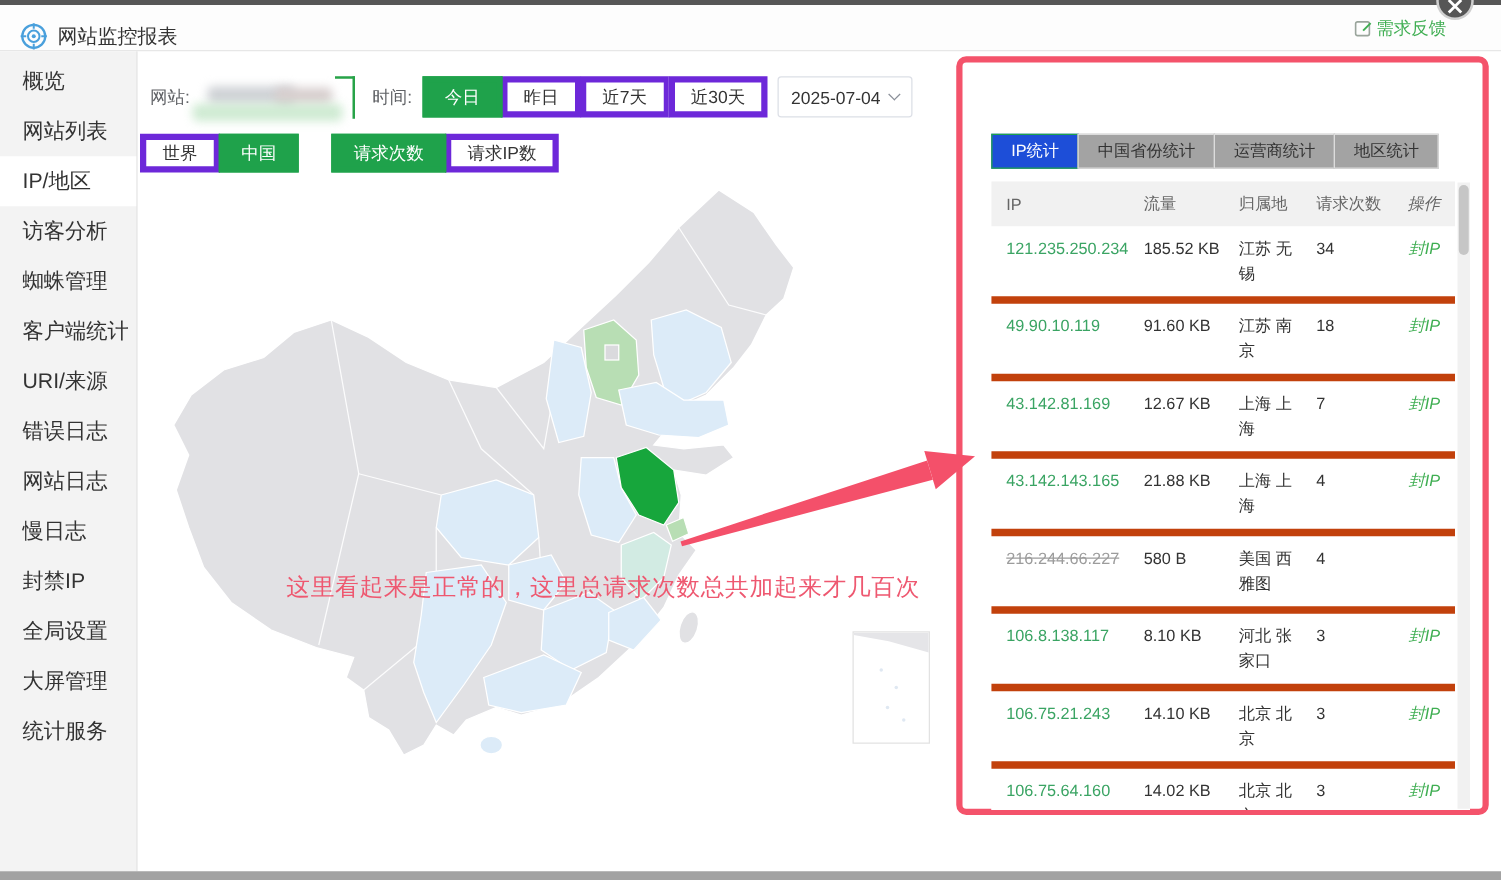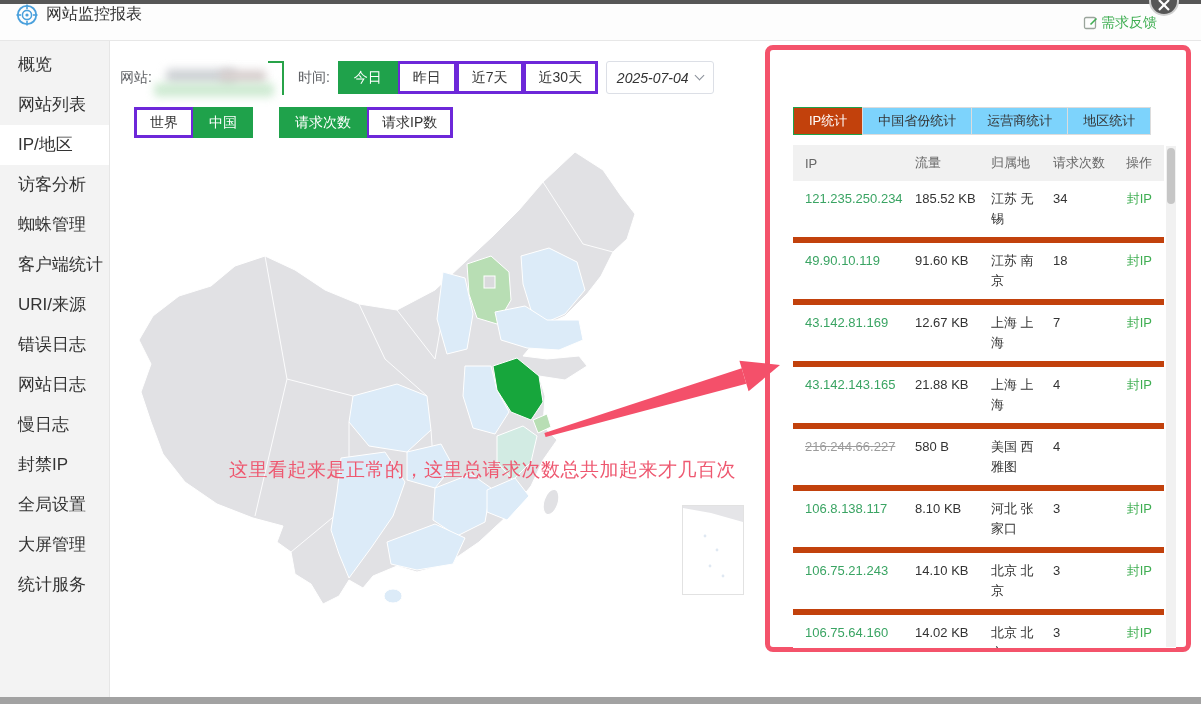--- a/index.html
+++ b/index.html
@@ -12,21 +12,21 @@
     color: #333;
   }
   
   .top-strip { position:absolute; left:0; top:0; width:100%; height:4px; background:#575757; }
   .bottom-bar { position:absolute; left:0; top:697px; width:100%; height:7px; background:#a2a2a2; }
 
   
   .app-header {
     position:absolute; left:0; top:4px; width:100%; height:37px;
     background:#fdfdfd; border-bottom:1px solid #e7e7e7;
-    display:flex; align-items:flex-start; padding:0 16px;
+    display:flex; align-items:flex-end; padding:0 16px;
   }
   .app-title { font-size:16px; color:#333; margin-left:8px; }
   .feedback { position:absolute; right:44px; top:0; height:37px; display:flex; align-items:center; gap:2px;
     color:#3fae52; font-size:14px; cursor:pointer; }
   .close-circle {
     position:absolute; left:1149px; top:-14px; width:30px; height:30px; border-radius:50%;
     background:#565656; border:2px solid #cfcfcf; z-index:60;
   }
   .close-circle svg { position:absolute; left:5px; top:9px; }
 
@@ -48,75 +48,74 @@
     position:relative; width:118px; height:30px; margin-right:20px; background:#fff;
   }
   .blob { position:absolute; border-radius:4px; filter:blur(4px); }
   .b1 { left:6px; top:6px; width:70px; height:14px; background:#cfd2d6; }
   .b2 { left:60px; top:7px; width:46px; height:13px; background:#d8cfcf; }
   .b3 { left:-6px; top:20px; width:120px; height:14px; background:#bfe4c4; opacity:.75; }
   .bracket { position:absolute; right:-6px; top:-2px; width:16px; height:34px;
     border-top:2px solid #27a348; border-right:2px solid #27a348; }
   .seg-group { display:flex; }
   .seg-btn {
-    height:33px; padding:0 13px; background:#fff; border:3px solid #6d28d9; margin-left:-1px;
+    height:33px; padding:0 13px; background:#fff; border:5px solid #6d28d9; margin-left:-1px;
     font-size:14px; color:#333; cursor:pointer; font-family:inherit; white-space:nowrap;
   }
   .seg-btn:first-child { margin-left:0; }
   .seg-btn.active { background:#1fa24b; border-color:#1fa24b; color:#fff; position:relative; z-index:1; }
   .date-select {
     margin-left:8px; width:108px; height:33px; border:1px solid #dcdfe6; border-radius:3px;
     display:flex; align-items:center; justify-content:center; gap:8px; font-size:14px; color:#333; cursor:pointer;
     background:#fff;
-    font-style:italic;
   }
   .chev { width:7px; height:7px; border-right:1.6px solid #8a8f99; border-bottom:1.6px solid #8a8f99;
     transform:rotate(45deg); margin-top:-4px; }
-  .toggle-row { position:absolute; left:134px; top:107px; display:flex; gap:26px; }
+  .toggle-row { position:absolute; left:112px; top:107px; display:flex; gap:26px; }
   .toggle-row .seg-btn { height:31px; }
 
   
   .map-wrap { position:absolute; left:135px; top:143px; width:640px; height:522px; }
   .inset-box { position:absolute; left:682px; top:505px; width:62px; height:90px;
     border:1px solid #e2e2e2; background:#fff; }
   .annotation-text {
     position:absolute; left:229px; top:457px; width:540px; font-size:19px; color:#ee5870;
     white-space:nowrap; z-index:20; letter-spacing:.5px;
   }
   .arrow-svg { position:absolute; left:530px; top:352px; z-index:21; }
 
   
   .red-rect {
     position:absolute; left:765px; top:45px; width:426px; height:607px;
     border:5px solid #f4536b; border-radius:8px; z-index:15; pointer-events:none;
   }
   .panel-tabs { position:absolute; left:793px; top:107px; display:flex; z-index:16; }
   .tab {
     height:28px; line-height:26px; padding:0 15px; border:1px solid #dcdcdc; margin-left:-1px;
-    background:#7dd3fc; font-size:13px; color:#333; cursor:pointer; white-space:nowrap;
+    background:#a3a3a3; font-size:13px; color:#333; cursor:pointer; white-space:nowrap;
   }
   .tab:first-child { margin-left:0; }
-  .tab.active { background:#c2410c; border-color:#1fa24b; color:#fff; }
+  .tab.active { background:#1d4ed8; border-color:#1fa24b; color:#fff; }
 
   .ip-table { position:absolute; left:793px; top:145px; width:383px; height:503px; overflow:hidden; z-index:16;
     background:#fff; }
   .scroll-track { position:absolute; right:0; top:1px; width:10px; height:501px; background:#f1f1f1; }
   .scroll-thumb { position:absolute; left:1px; top:2px; width:8px; height:56px; background:#c6c6c6; border-radius:4px; }
   .thead, .trow {
     display:grid; grid-template-columns:110px 76px 62px 62px 1fr;
     padding-left:12px; width:371px;
   }
   .thead { height:36px; align-items:center; background:#f1f1f1; color:#666; font-size:13px; }
   .trow { border-bottom:6px solid #c2410c; font-size:13px; color:#333; padding-top:8px; padding-bottom:8px;
     line-height:20px; align-items:start; }
   .td.ip { color:#3aa463; }
   .td.ip.banned { color:#9c9c9c; text-decoration:line-through; }
   .td.loc { padding-right:8px; word-break:break-all; }
   .tag { color:#e2683c; }
-  .th.col4, .td.action { text-align:right; padding-right:12px; }
+  .th.col4, .td.action { text-align:right; padding-right:12px;font-style:italic; }
   .ban-link { color:#3fae52; cursor:pointer; }
 </style>
 </head>
 <body>
 
 <div class="top-strip"></div>
 
 <div class="app-header">
   <svg width="22" height="22" viewBox="0 0 22 22">
     <circle cx="11" cy="11" r="9.2" fill="none" stroke="#4aa0dc" stroke-width="1.8"></circle>

